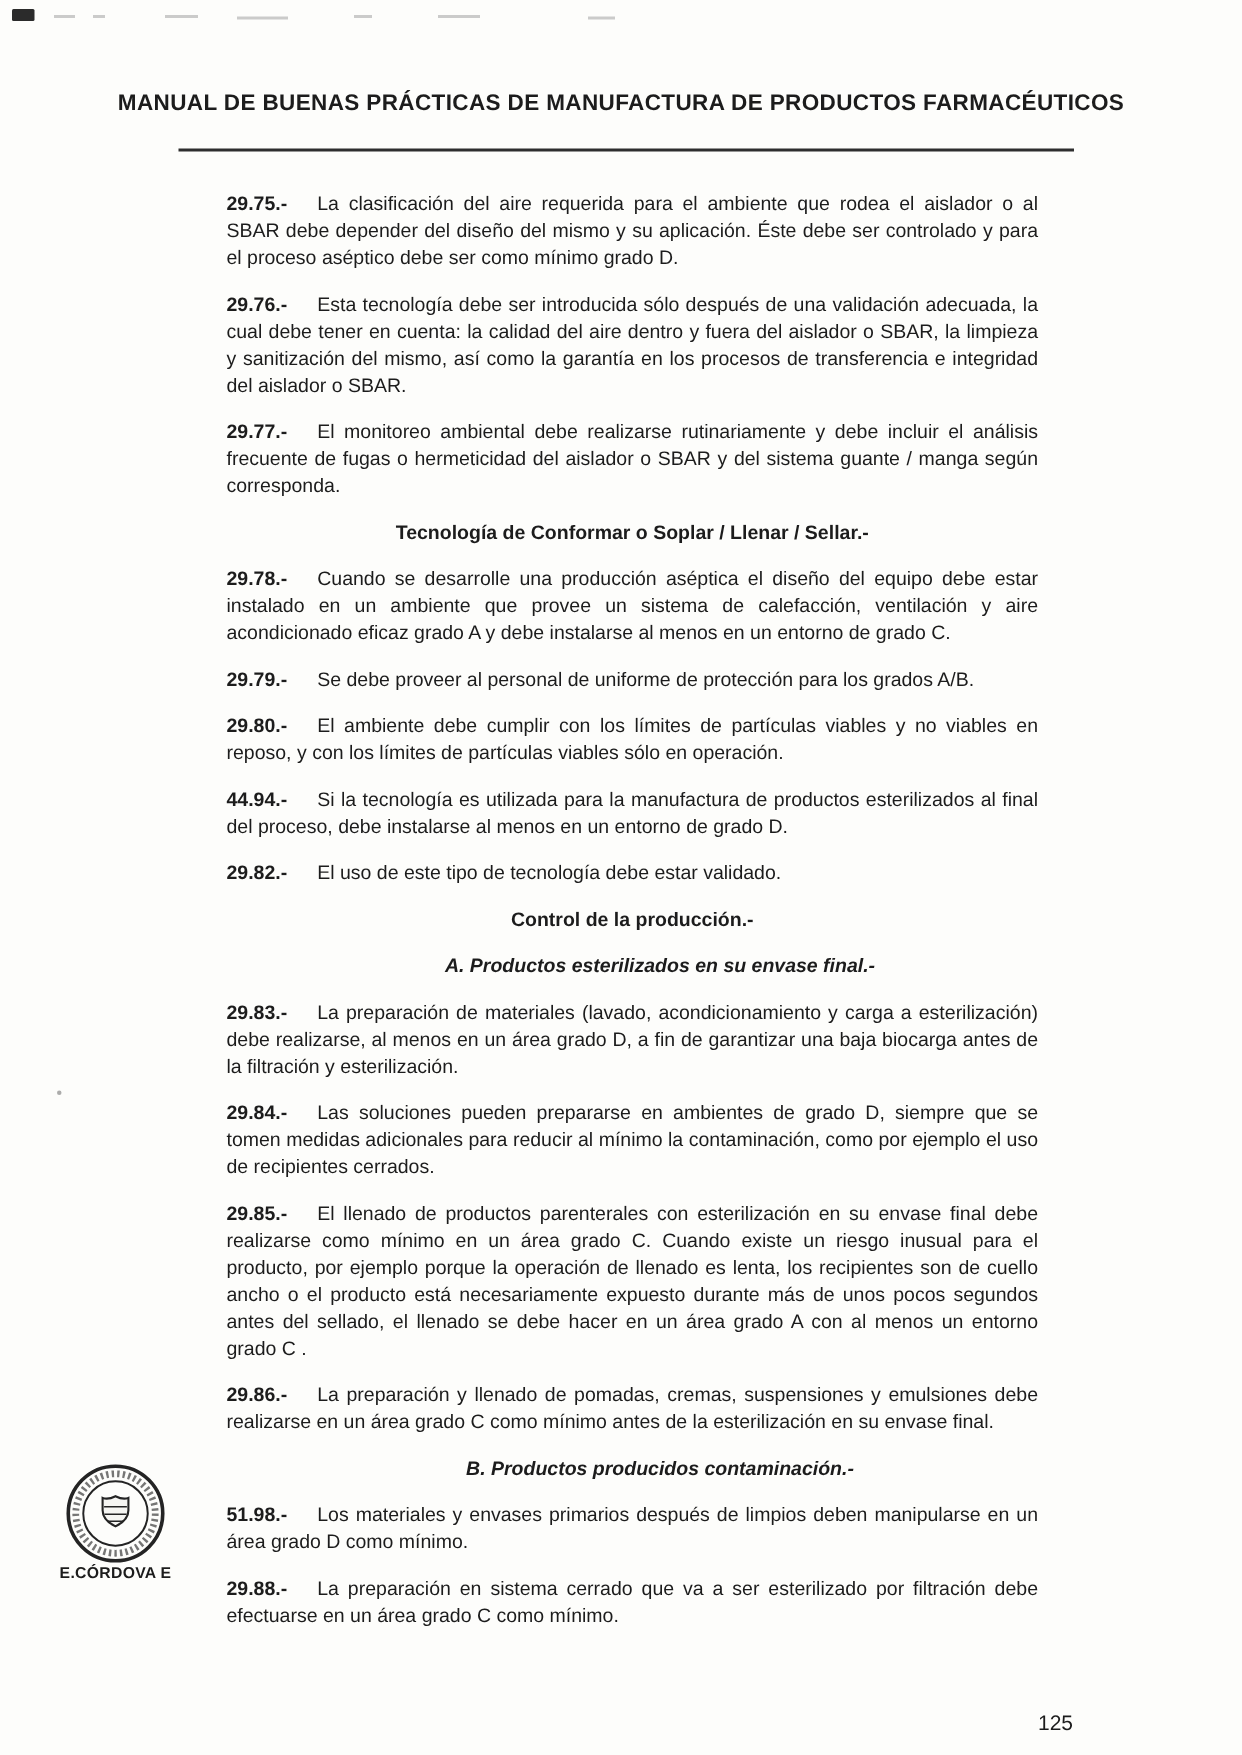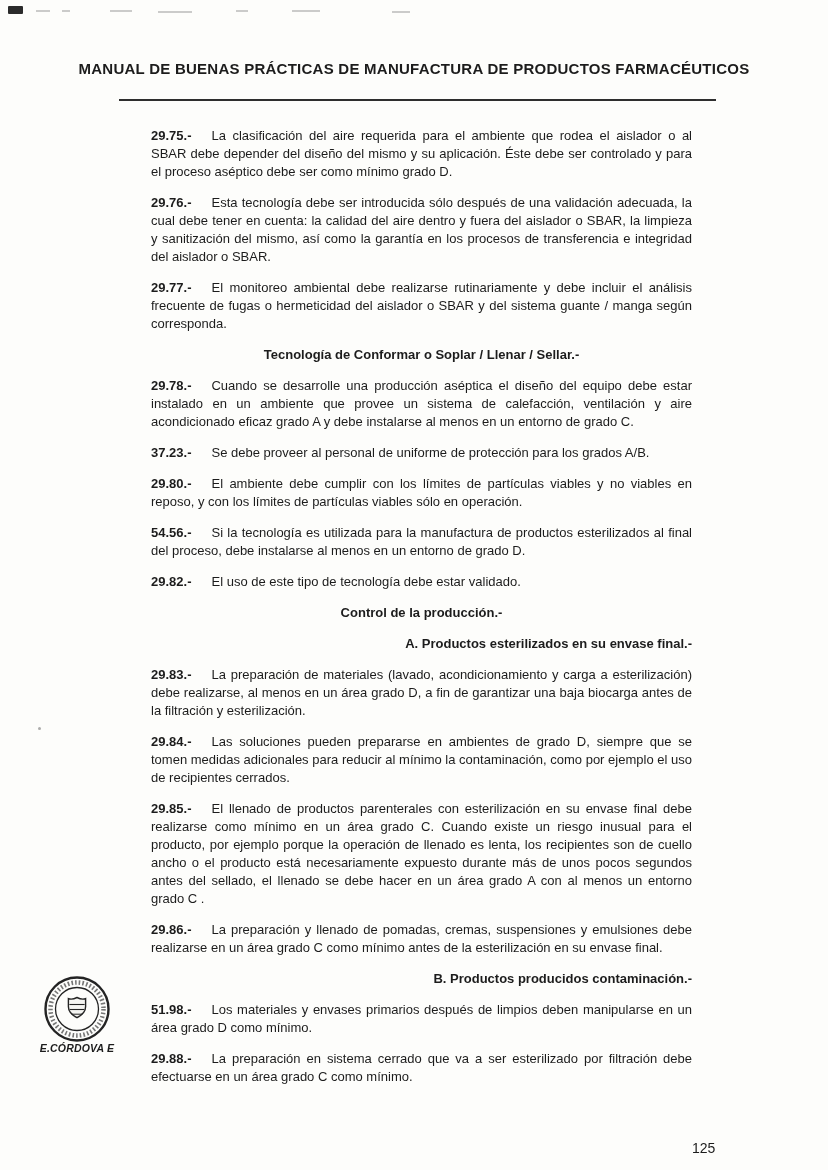--- a/index.html
+++ b/index.html
@@ -36,24 +36,24 @@
     position: absolute; top: 99px; left: 119px; width: 597px;
     border-top: 2px solid #2e2e2e;
   }
   .content {
     position: absolute; top: 127px; left: 151px; width: 541px;
     font-size: 13px; line-height: 18px; text-align: justify;
   }
   .para { margin: 0 0 13px 0; }
   .num { font-weight: 700; margin-right: 20px; }
   .heading { font-weight: 700; text-align: center; }
-  .subheading { font-weight: 700; padding-left: 37px; text-align: right; }
+  .subheading { font-weight: 700; padding-left: 37px; text-align: center; font-style: italic; }
   .pageno { position: absolute; top: 1140px; left: 692px; font-size: 14px; }
   .stamp { position: absolute; top: 975px; left: 33px; width: 88px; text-align: center; }
-  .stamp-name { font-size: 10.5px; font-weight: 700; margin-top: -5px; letter-spacing: .2px; white-space: nowrap; font-style: italic; }
+  .stamp-name { font-size: 10.5px; font-weight: 700; margin-top: -5px; letter-spacing: .2px; white-space: nowrap; }
 </style>
 </head>
 <body>
 
 <div class="page">
 
   <div class="corner-mark"></div>
   <div class="dash d1"></div>
   <div class="dash d2"></div>
   <div class="dash d3"></div>
@@ -71,25 +71,25 @@
     <p class="para"><strong class="num">29.75.-</strong><span>La clasificación del aire requerida para el ambiente que rodea el aislador o al SBAR debe depender del diseño del mismo y su aplicación. Éste debe ser controlado y para el proceso aséptico debe ser como mínimo grado D.</span></p>
 
     <p class="para"><strong class="num">29.76.-</strong><span>Esta tecnología debe ser introducida sólo después de una validación adecuada, la cual debe tener en cuenta: la calidad del aire dentro y fuera del aislador o SBAR, la limpieza y sanitización del mismo, así como la garantía en los procesos de transferencia e integridad del aislador o SBAR.</span></p>
 
     <p class="para"><strong class="num">29.77.-</strong><span>El monitoreo ambiental debe realizarse rutinariamente y debe incluir el análisis frecuente de fugas o hermeticidad del aislador o SBAR y del sistema guante / manga según corresponda.</span></p>
 
     <p class="para heading">Tecnología de Conformar o Soplar / Llenar / Sellar.-</p>
 
     <p class="para"><strong class="num">29.78.-</strong><span>Cuando se desarrolle una producción aséptica el diseño del equipo debe estar instalado en un ambiente que provee un sistema de calefacción, ventilación y aire acondicionado eficaz grado A y debe instalarse al menos en un entorno de grado C.</span></p>
 
-    <p class="para"><strong class="num">37.23.-</strong><span>Se debe proveer al personal de uniforme de protección para los grados A/B.</span></p>
+    <p class="para"><strong class="num">29.79.-</strong><span>Se debe proveer al personal de uniforme de protección para los grados A/B.</span></p>
 
     <p class="para"><strong class="num">29.80.-</strong><span>El ambiente debe cumplir con los límites de partículas viables y no viables en reposo, y con los límites de partículas viables sólo en operación.</span></p>
 
-    <p class="para"><strong class="num">54.56.-</strong><span>Si la tecnología es utilizada para la manufactura de productos esterilizados al final del proceso, debe instalarse al menos en un entorno de grado D.</span></p>
+    <p class="para"><strong class="num">44.94.-</strong><span>Si la tecnología es utilizada para la manufactura de productos esterilizados al final del proceso, debe instalarse al menos en un entorno de grado D.</span></p>
 
     <p class="para"><strong class="num">29.82.-</strong><span>El uso de este tipo de tecnología debe estar validado.</span></p>
 
     <p class="para heading">Control de la producción.-</p>
 
     <p class="para subheading">A.  Productos esterilizados en su envase final.-</p>
 
     <p class="para"><strong class="num">29.83.-</strong><span>La preparación de materiales (lavado, acondicionamiento y carga a esterilización) debe realizarse, al menos en un área grado D, a fin de garantizar una baja biocarga antes de la filtración y esterilización.</span></p>
 
     <p class="para"><strong class="num">29.84.-</strong><span>Las soluciones pueden prepararse en ambientes de grado D, siempre que se tomen medidas adicionales para reducir al mínimo la contaminación, como por ejemplo el uso de recipientes cerrados.</span></p>

